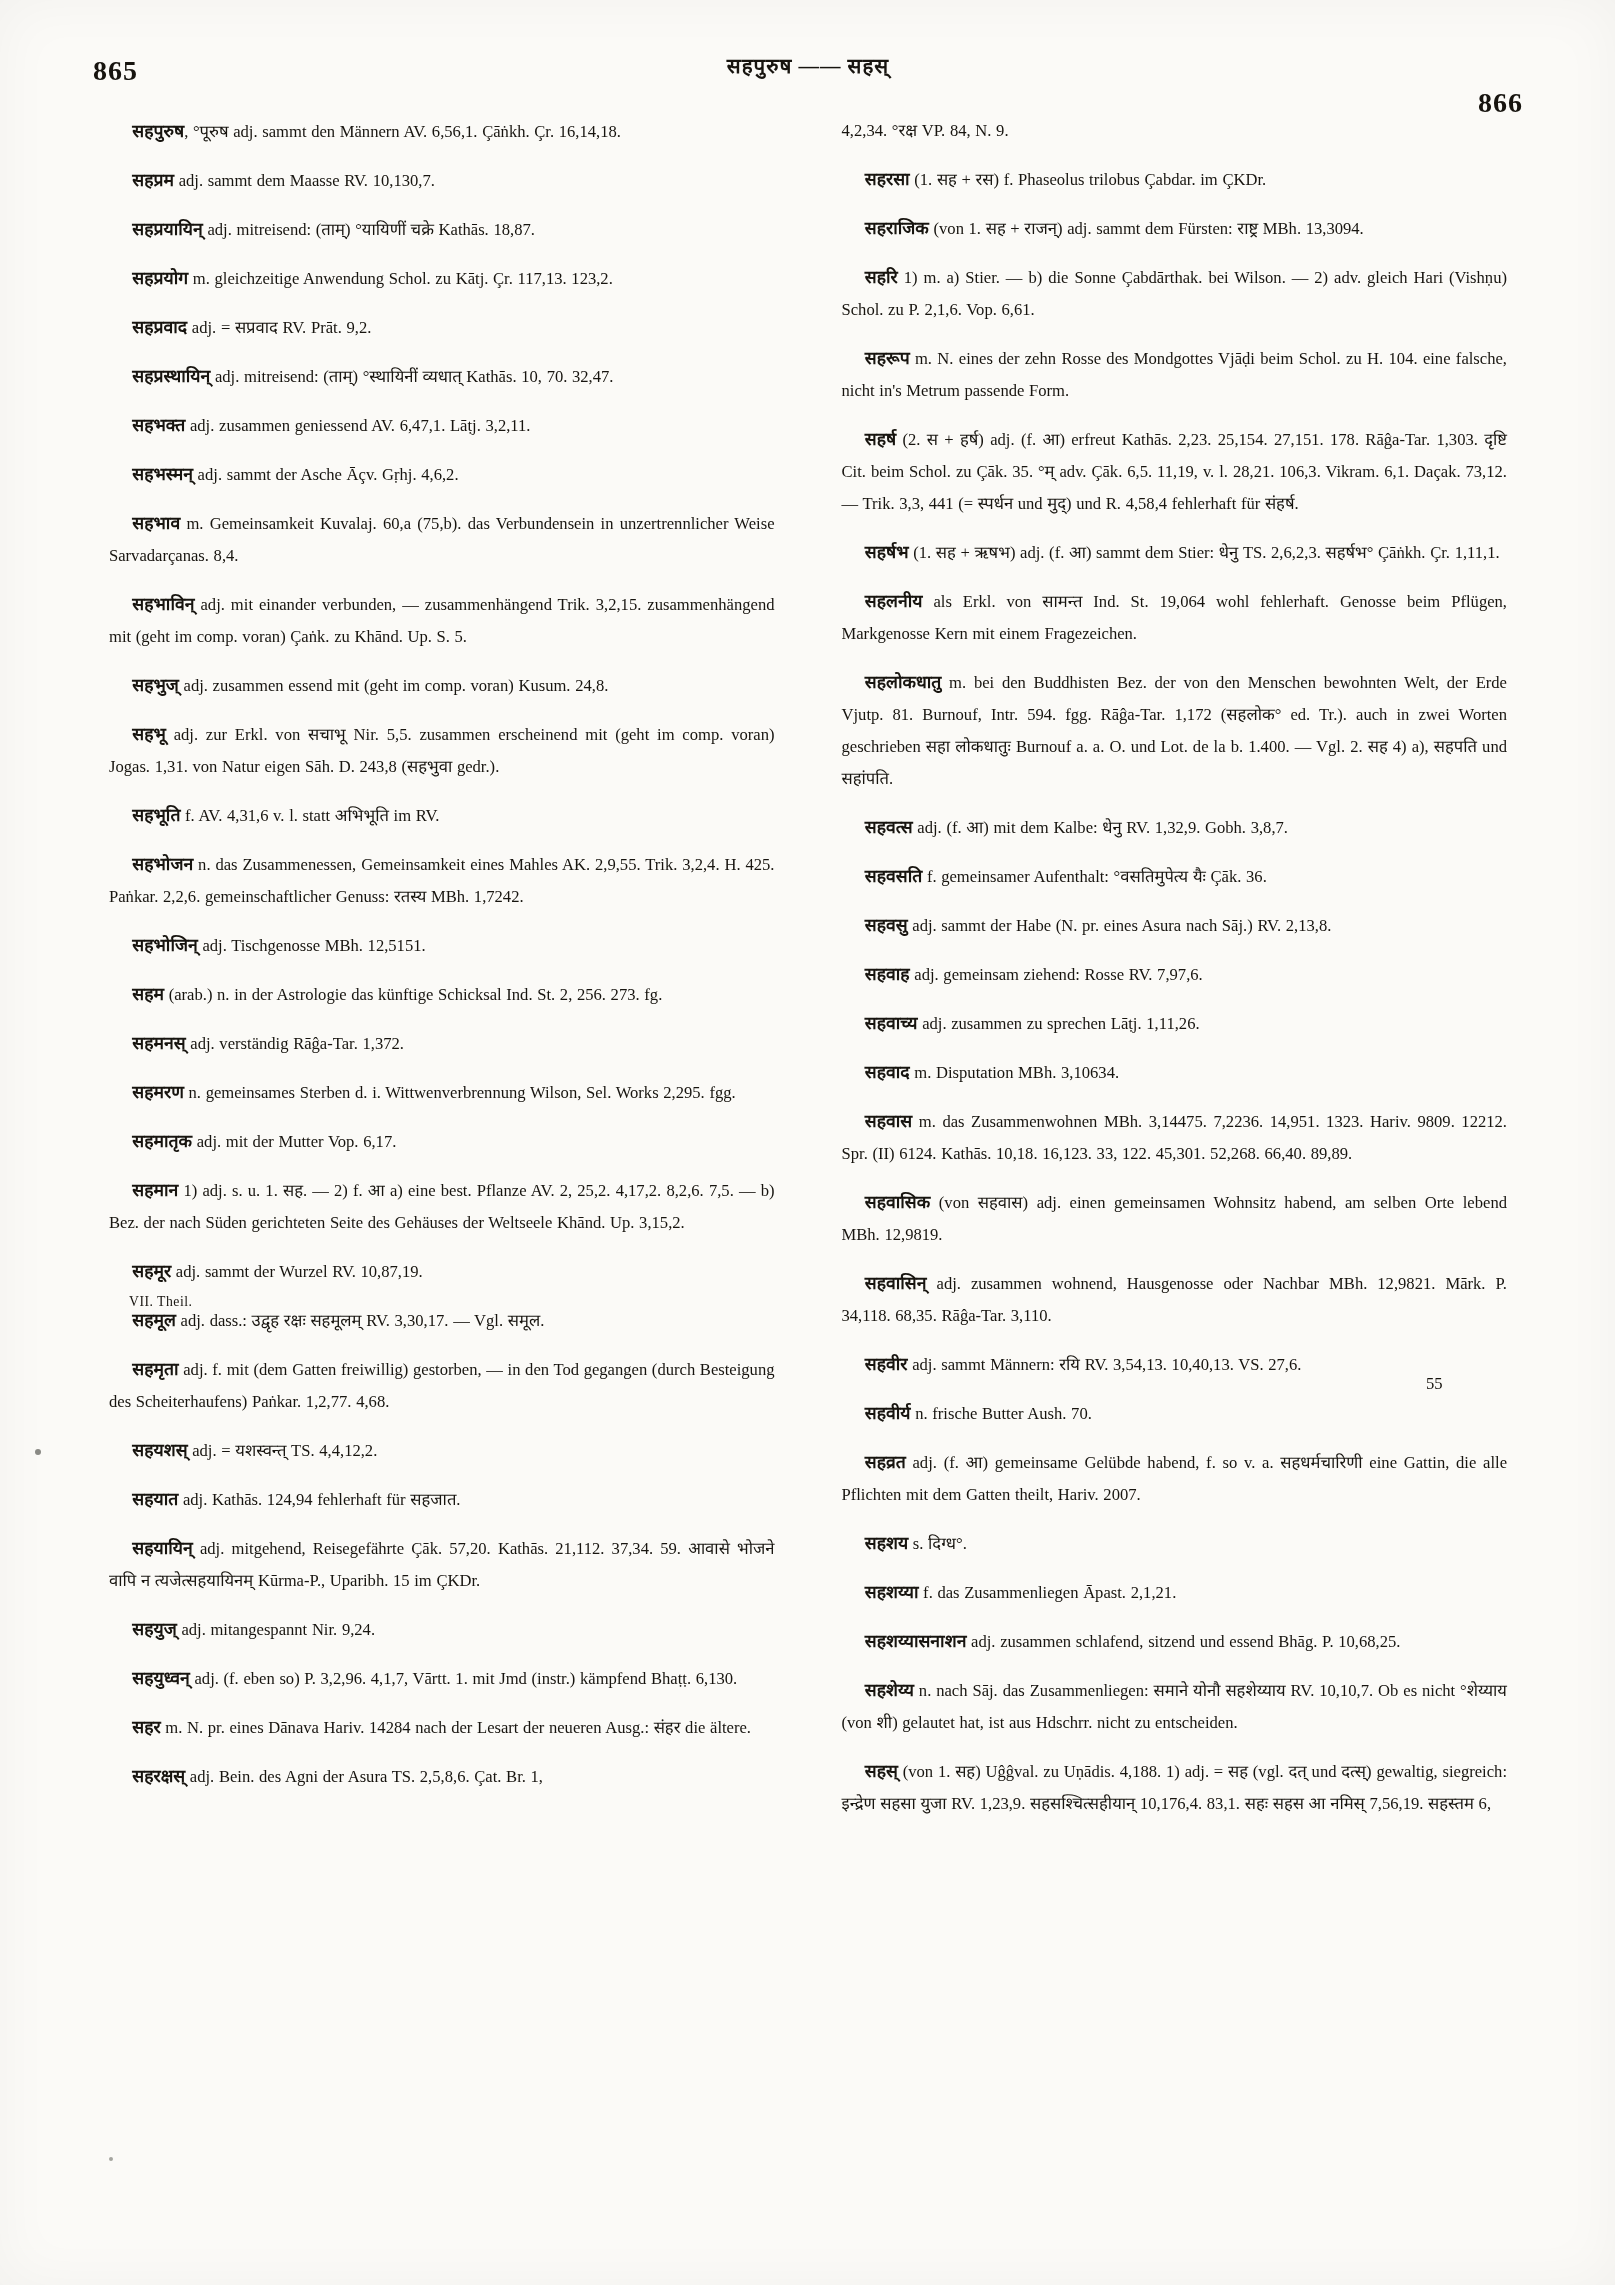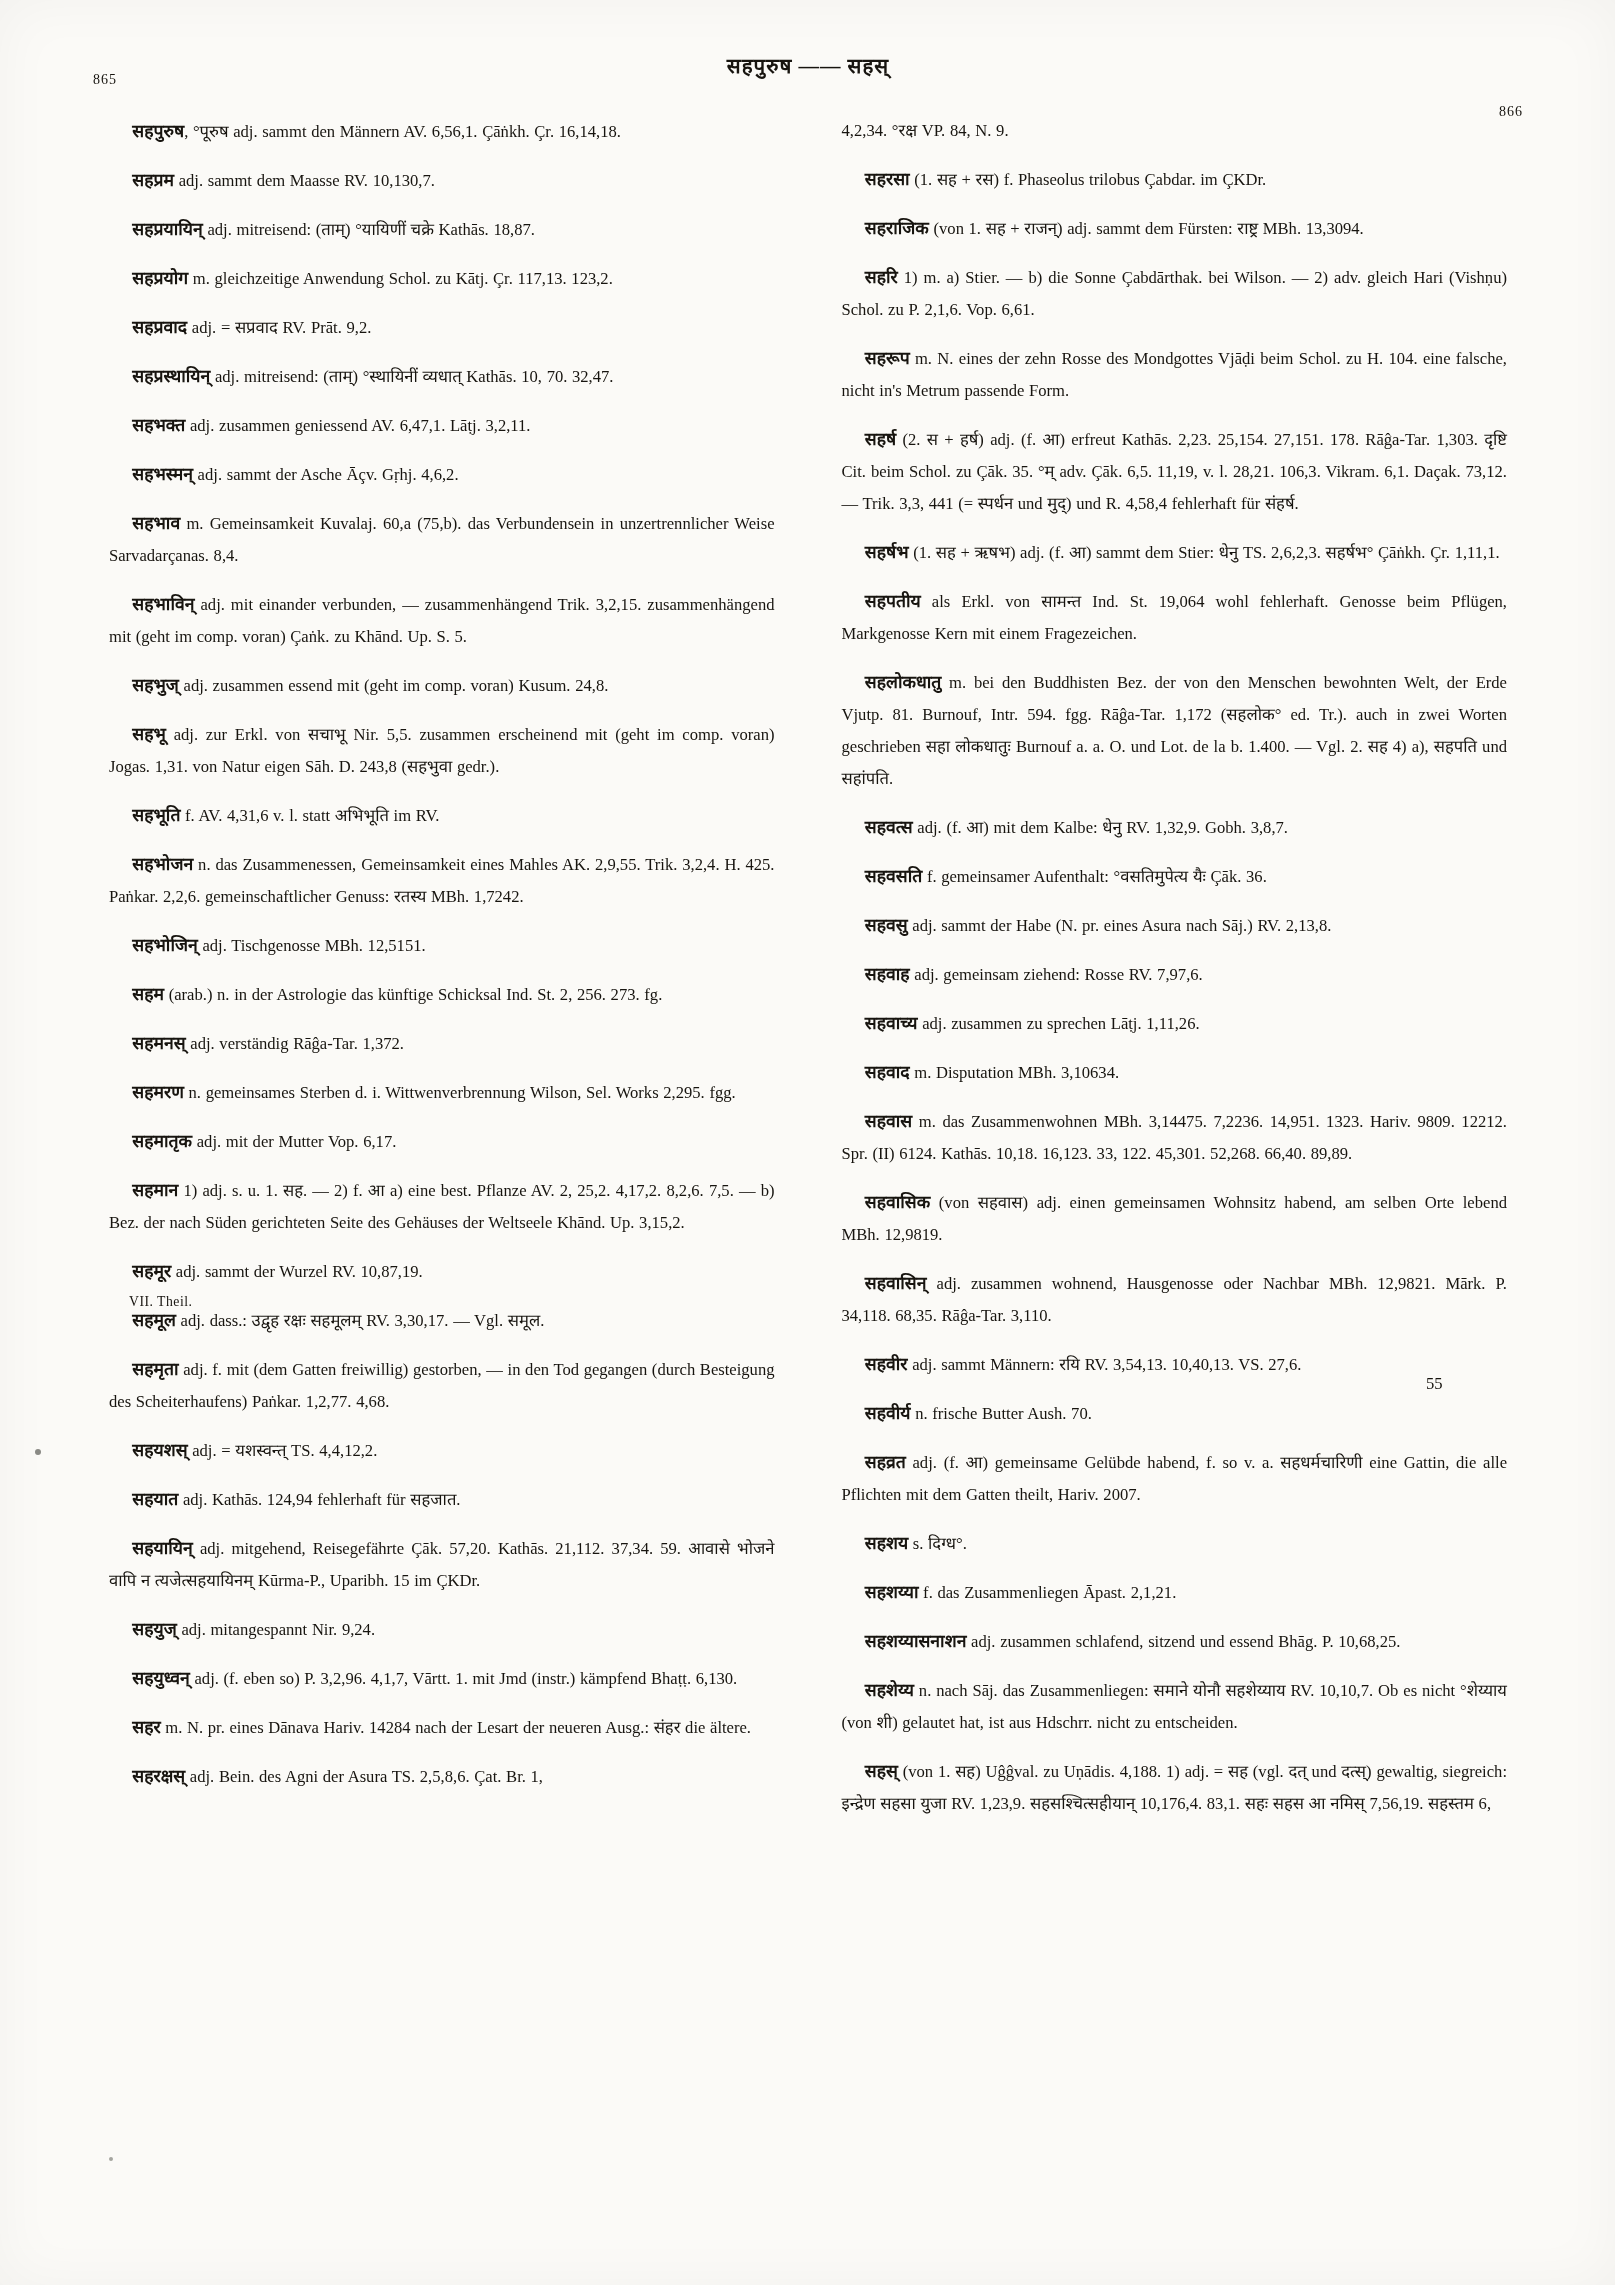--- a/index.html
+++ b/index.html
@@ -10,22 +10,22 @@
     background:#fbfaf7;
     color:#17140f;
     font-family:"Liberation Serif","DejaVu Serif",serif;
     overflow:hidden;
     box-shadow:inset 0 0 59px rgba(0,0,0,0.04);
   }
   .header{
     position:absolute;top:51px;left:93px;width:1430px;height:39px;
   }
   .pagenum{
-    position:absolute;top:21px;
-    font-size:14px;letter-spacing:1px;font-weight:400;
+    position:absolute;top:4px;
+    font-size:28px;letter-spacing:1px;font-weight:700;
   }
   .pagenum.left{left:0;}
   .pagenum.right{right:0;margin-top:32px;}
   .running-head{
     position:absolute;left:0;right:0;top:0;
     text-align:center;
     font-size:20.5px;font-weight:700;
     letter-spacing:1px;
   }
   .columns{
@@ -103,21 +103,21 @@
         <p class="entry"><span class="hw">सहरक्षस्</span><span> adj. Bein. des Agni der Asura TS. 2,5,8,6. Çat. Br. 1,</span></p>
       </div>
     <div class="col" id="col-right">
         <p class="entry cont"><span>4,2,34. °रक्ष VP. 84, N. 9.</span></p>
         <p class="entry"><span class="hw">सहरसा</span><span> (1. सह + रस) f. Phaseolus trilobus Çabdar. im ÇKDr.</span></p>
         <p class="entry"><span class="hw">सहराजिक</span><span> (von 1. सह + राजन्) adj. sammt dem Fürsten: राष्ट्र MBh. 13,3094.</span></p>
         <p class="entry"><span class="hw">सहरि</span><span> 1) m. a) Stier. — b) die Sonne Çabdārthak. bei Wilson. — 2) adv. gleich Hari (Vishṇu) Schol. zu P. 2,1,6. Vop. 6,61.</span></p>
         <p class="entry"><span class="hw">सहरूप</span><span> m. N. eines der zehn Rosse des Mondgottes Vjāḍi beim Schol. zu H. 104. eine falsche, nicht in's Metrum passende Form.</span></p>
         <p class="entry"><span class="hw">सहर्ष</span><span> (2. स + हर्ष) adj. (f. आ) erfreut Kathās. 2,23. 25,154. 27,151. 178. Rāĝa-Tar. 1,303. दृष्टि Cit. beim Schol. zu Çāk. 35. °म् adv. Çāk. 6,5. 11,19, v. l. 28,21. 106,3. Vikram. 6,1. Daçak. 73,12. — Trik. 3,3, 441 (= स्पर्धन und मुद्) und R. 4,58,4 fehlerhaft für संहर्ष.</span></p>
         <p class="entry"><span class="hw">सहर्षभ</span><span> (1. सह + ऋषभ) adj. (f. आ) sammt dem Stier: धेनु TS. 2,6,2,3. सहर्षभ° Çāṅkh. Çr. 1,11,1.</span></p>
-        <p class="entry"><span class="hw">सहपतीय</span><span> als Erkl. von सामन्त Ind. St. 19,064 wohl fehlerhaft. Genosse beim Pflügen, Markgenosse Kern mit einem Fragezeichen.</span></p>
+        <p class="entry"><span class="hw">सहलनीय</span><span> als Erkl. von सामन्त Ind. St. 19,064 wohl fehlerhaft. Genosse beim Pflügen, Markgenosse Kern mit einem Fragezeichen.</span></p>
         <p class="entry"><span class="hw">सहलोकधातु</span><span> m. bei den Buddhisten Bez. der von den Menschen bewohnten Welt, der Erde Vjutp. 81. Burnouf, Intr. 594. fgg. Rāĝa-Tar. 1,172 (सहलोक° ed. Tr.). auch in zwei Worten geschrieben सहा लोकधातुः Burnouf a. a. O. und Lot. de la b. 1.400. — Vgl. 2. सह 4) a), सहपति und सहांपति.</span></p>
         <p class="entry"><span class="hw">सहवत्स</span><span> adj. (f. आ) mit dem Kalbe: धेनु RV. 1,32,9. Gobh. 3,8,7.</span></p>
         <p class="entry"><span class="hw">सहवसति</span><span> f. gemeinsamer Aufenthalt: °वसतिमुपेत्य यैः Çāk. 36.</span></p>
         <p class="entry"><span class="hw">सहवसु</span><span> adj. sammt der Habe (N. pr. eines Asura nach Sāj.) RV. 2,13,8.</span></p>
         <p class="entry"><span class="hw">सहवाह</span><span> adj. gemeinsam ziehend: Rosse RV. 7,97,6.</span></p>
         <p class="entry"><span class="hw">सहवाच्य</span><span> adj. zusammen zu sprechen Lāṭj. 1,11,26.</span></p>
         <p class="entry"><span class="hw">सहवाद</span><span> m. Disputation MBh. 3,10634.</span></p>
         <p class="entry"><span class="hw">सहवास</span><span> m. das Zusammenwohnen MBh. 3,14475. 7,2236. 14,951. 1323. Hariv. 9809. 12212. Spr. (II) 6124. Kathās. 10,18. 16,123. 33, 122. 45,301. 52,268. 66,40. 89,89.</span></p>
         <p class="entry"><span class="hw">सहवासिक</span><span> (von सहवास) adj. einen gemeinsamen Wohnsitz habend, am selben Orte lebend MBh. 12,9819.</span></p>
         <p class="entry"><span class="hw">सहवासिन्</span><span> adj. zusammen wohnend, Hausgenosse oder Nachbar MBh. 12,9821. Mārk. P. 34,118. 68,35. Rāĝa-Tar. 3,110.</span></p>

